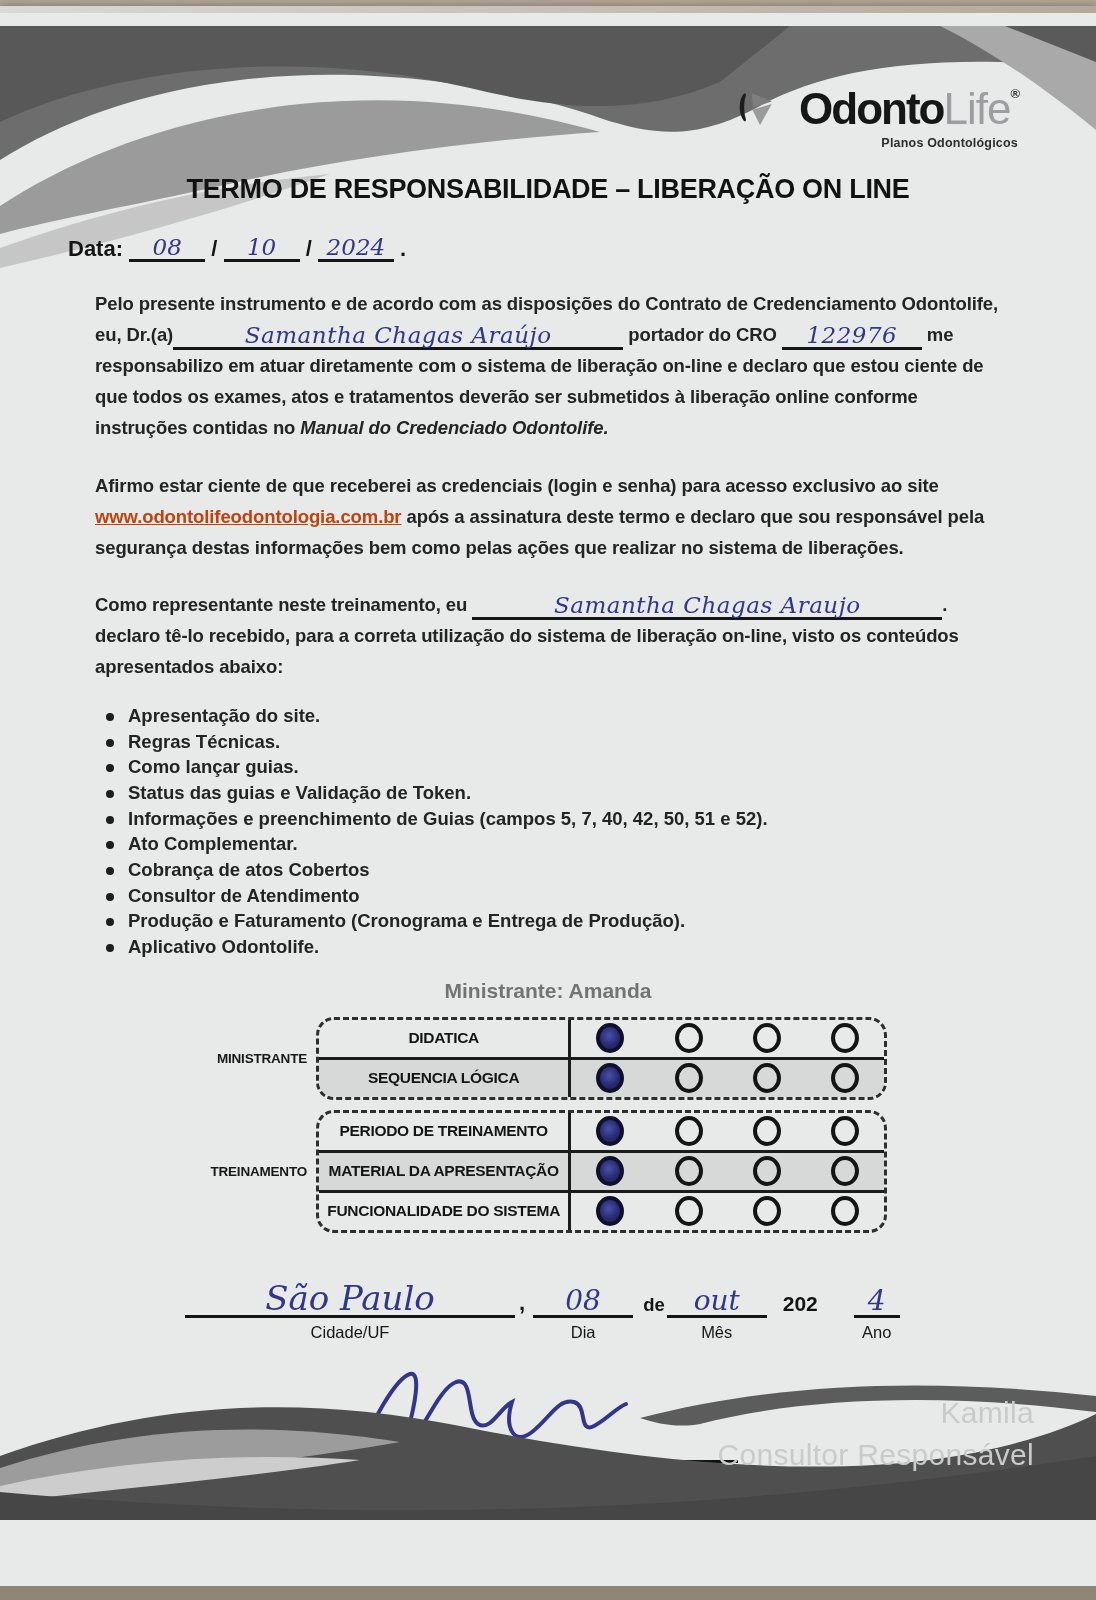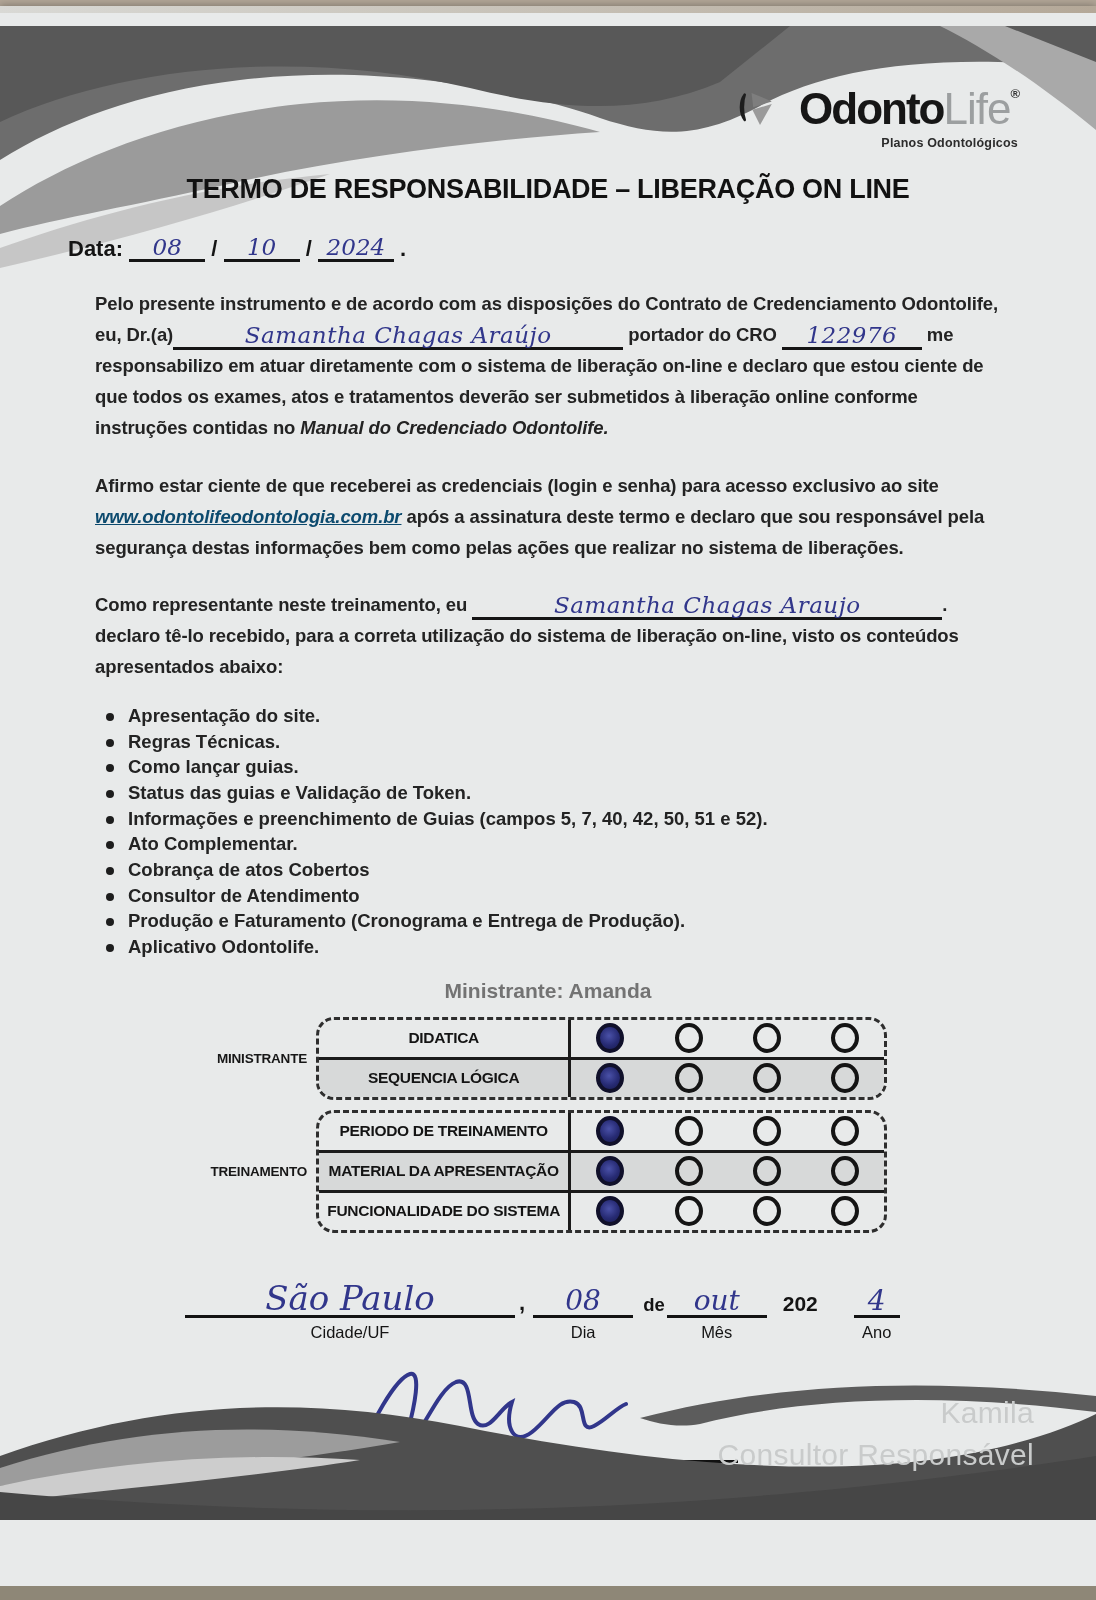--- a/index.html
+++ b/index.html
@@ -20,21 +20,21 @@
   .doc-title{margin:0;text-align:center;font-size:27px;font-weight:bold;color:#121212;letter-spacing:-.3px;}
 
   .date-line{margin:30px 0 0 68px;font-size:22px;font-weight:bold;color:#141414;}
   .blank{display:inline-block;border-bottom:3px solid #151515;text-align:center;vertical-align:bottom;line-height:1.05;}
   .hand{font-family:"DejaVu Serif",serif;font-style:italic;font-weight:normal;color:#31368b;}
   .date-line .blank{min-width:64px;padding:0 6px;}
   .date-line .hand{font-size:23px;}
 
   .para{margin:26px 95px 0 95px;font-size:18.5px;font-weight:bold;color:#232323;line-height:1.68;letter-spacing:-.1px;}
   .para .it{font-style:italic;}
-  .para .link{text-decoration:underline;color:#0c4a6e;font-style:italic;}
+  .para .link{text-decoration:underline;color:#c2410c;}
   .para .blank{padding:0 10px;}
   .para .hand{font-size:23px;letter-spacing:.5px;}
   .name-blank{min-width:430px;}
   .cro-blank{min-width:120px;}
   .name-blank2{min-width:450px;}
 
   ul.topics{margin:22px 0 0 128px;padding:0;list-style:none;}
   ul.topics li{position:relative;font-size:18.5px;font-weight:bold;color:#232323;line-height:1.28;padding-left:0;margin-bottom:2px;}
   ul.topics li::before{content:"";position:absolute;left:-22px;top:9px;width:8px;height:8px;border-radius:50%;background:#1d1d1d;}
 

